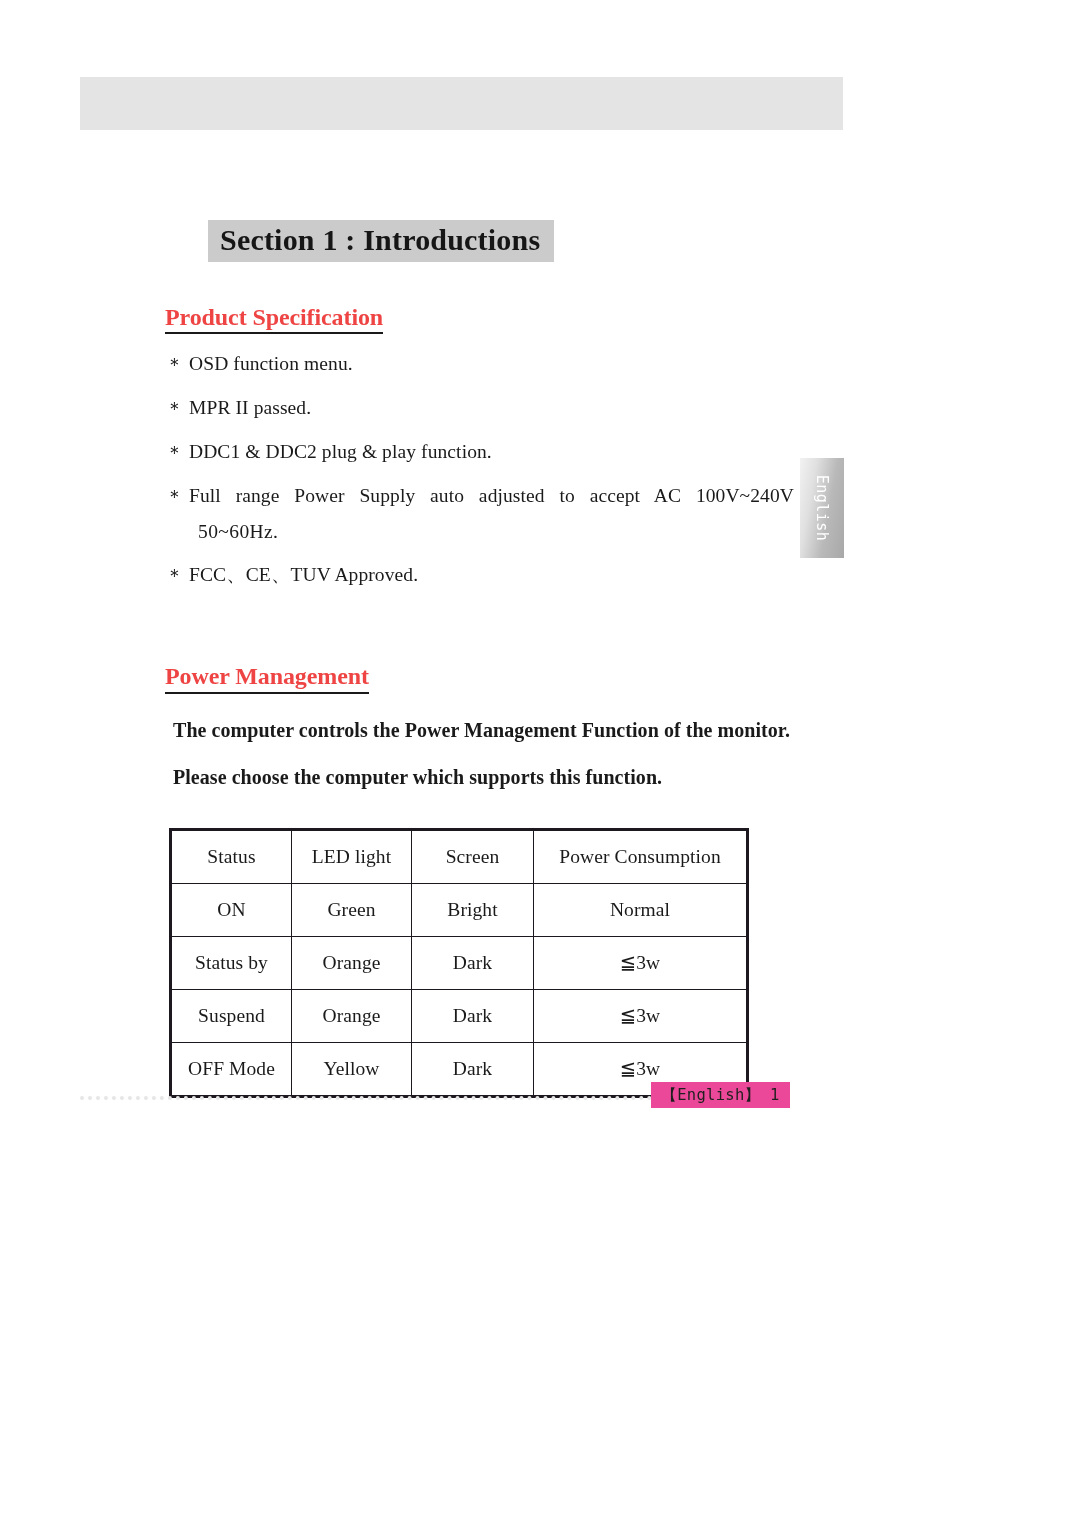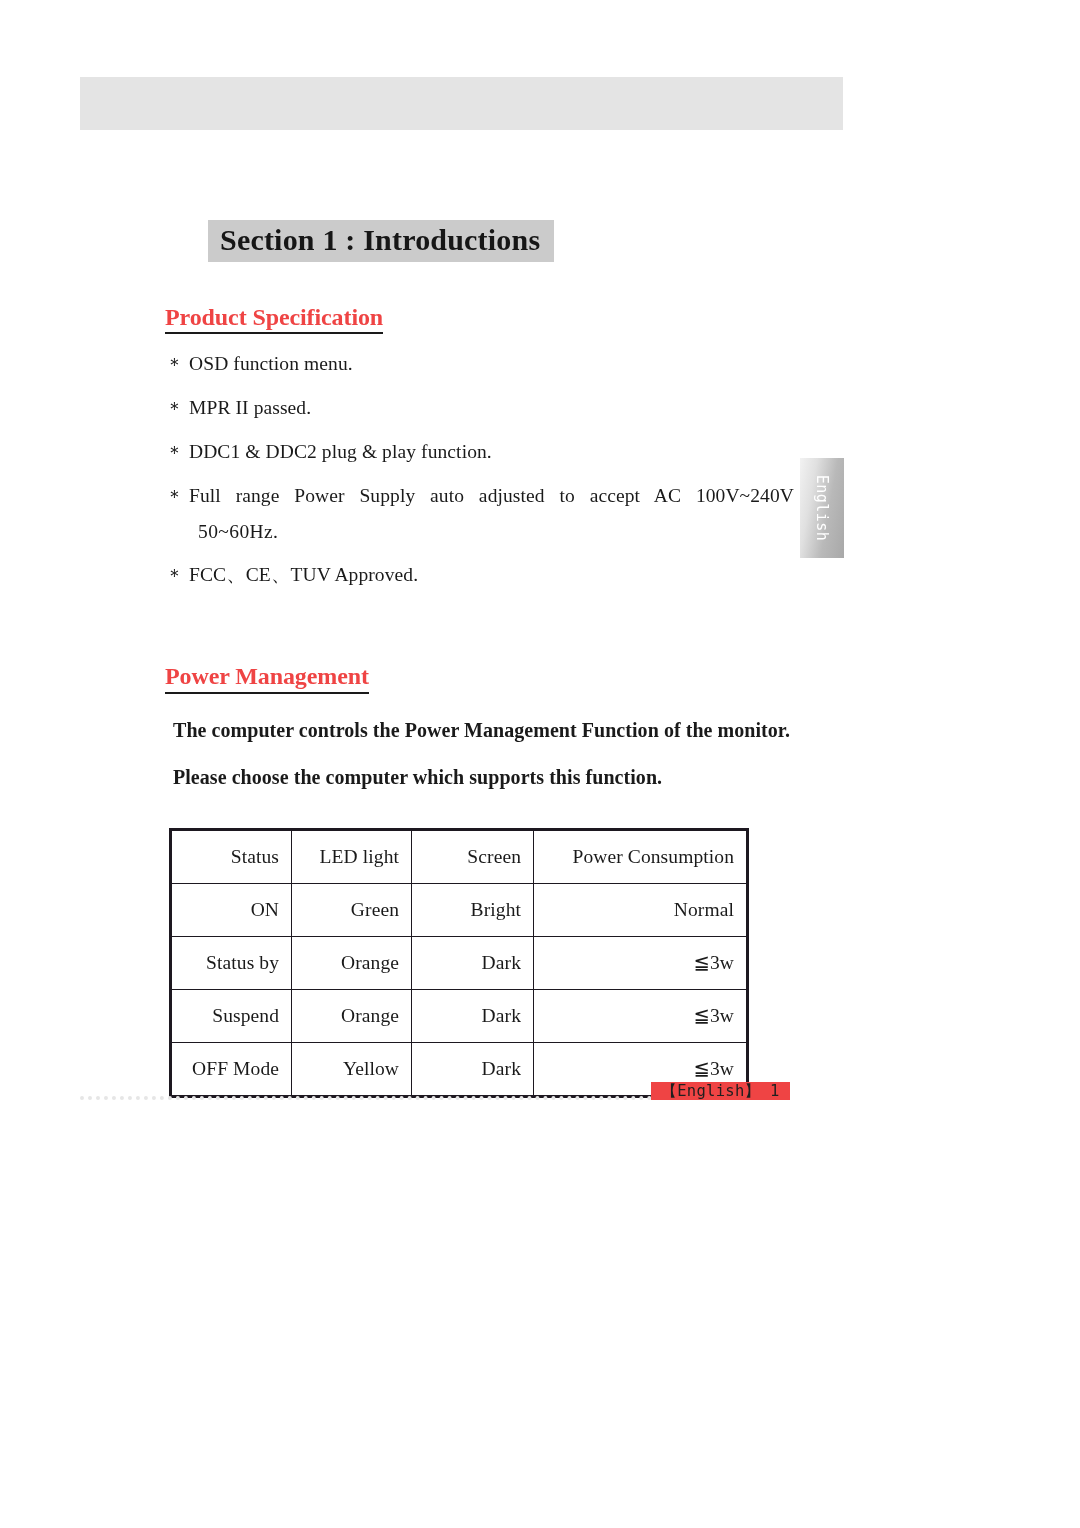--- a/index.html
+++ b/index.html
@@ -115,26 +115,26 @@
   }
   table.pm-table {
     border-collapse: collapse;
     width: 577px;
     table-layout: fixed;
     border: 3.5px solid #1d1820;
   }
   table.pm-table td {
     border: 1.8px solid #1d1820;
     height: 52px;
-    text-align: right;
+    text-align: center;
     vertical-align: middle;
     font-size: 19.5px;
     font-weight: normal;
     color: #1a1a1a;
-    padding: 0 12px;
+    padding: 0 0;
     letter-spacing: 0.1px;
   }
   table.pm-table col.c1 { width: 121px; }
   table.pm-table col.c2 { width: 120px; }
   table.pm-table col.c3 { width: 122px; }
   table.pm-table col.c4 { width: 214px; }
 
   
   .side-tab {
     position: absolute;
@@ -163,22 +163,22 @@
     top: 1096px;
     width: 580px;
     height: 0;
     border-top: 4px dotted #e6e6e6;
   }
   .footer-page {
     position: absolute;
     left: 651px;
     top: 1082px;
     width: 139px;
-    height: 18px;
-    background: #ef4444;
+    height: 26px;
+    background: #ec4899;
     display: flex;
     align-items: center;
     justify-content: center;
     font-family: "DejaVu Sans Mono", "Liberation Mono", monospace;
     font-size: 15.5px;
     color: #1f1f1f;
     letter-spacing: 0.3px;
   }
 </style>
 </head>

